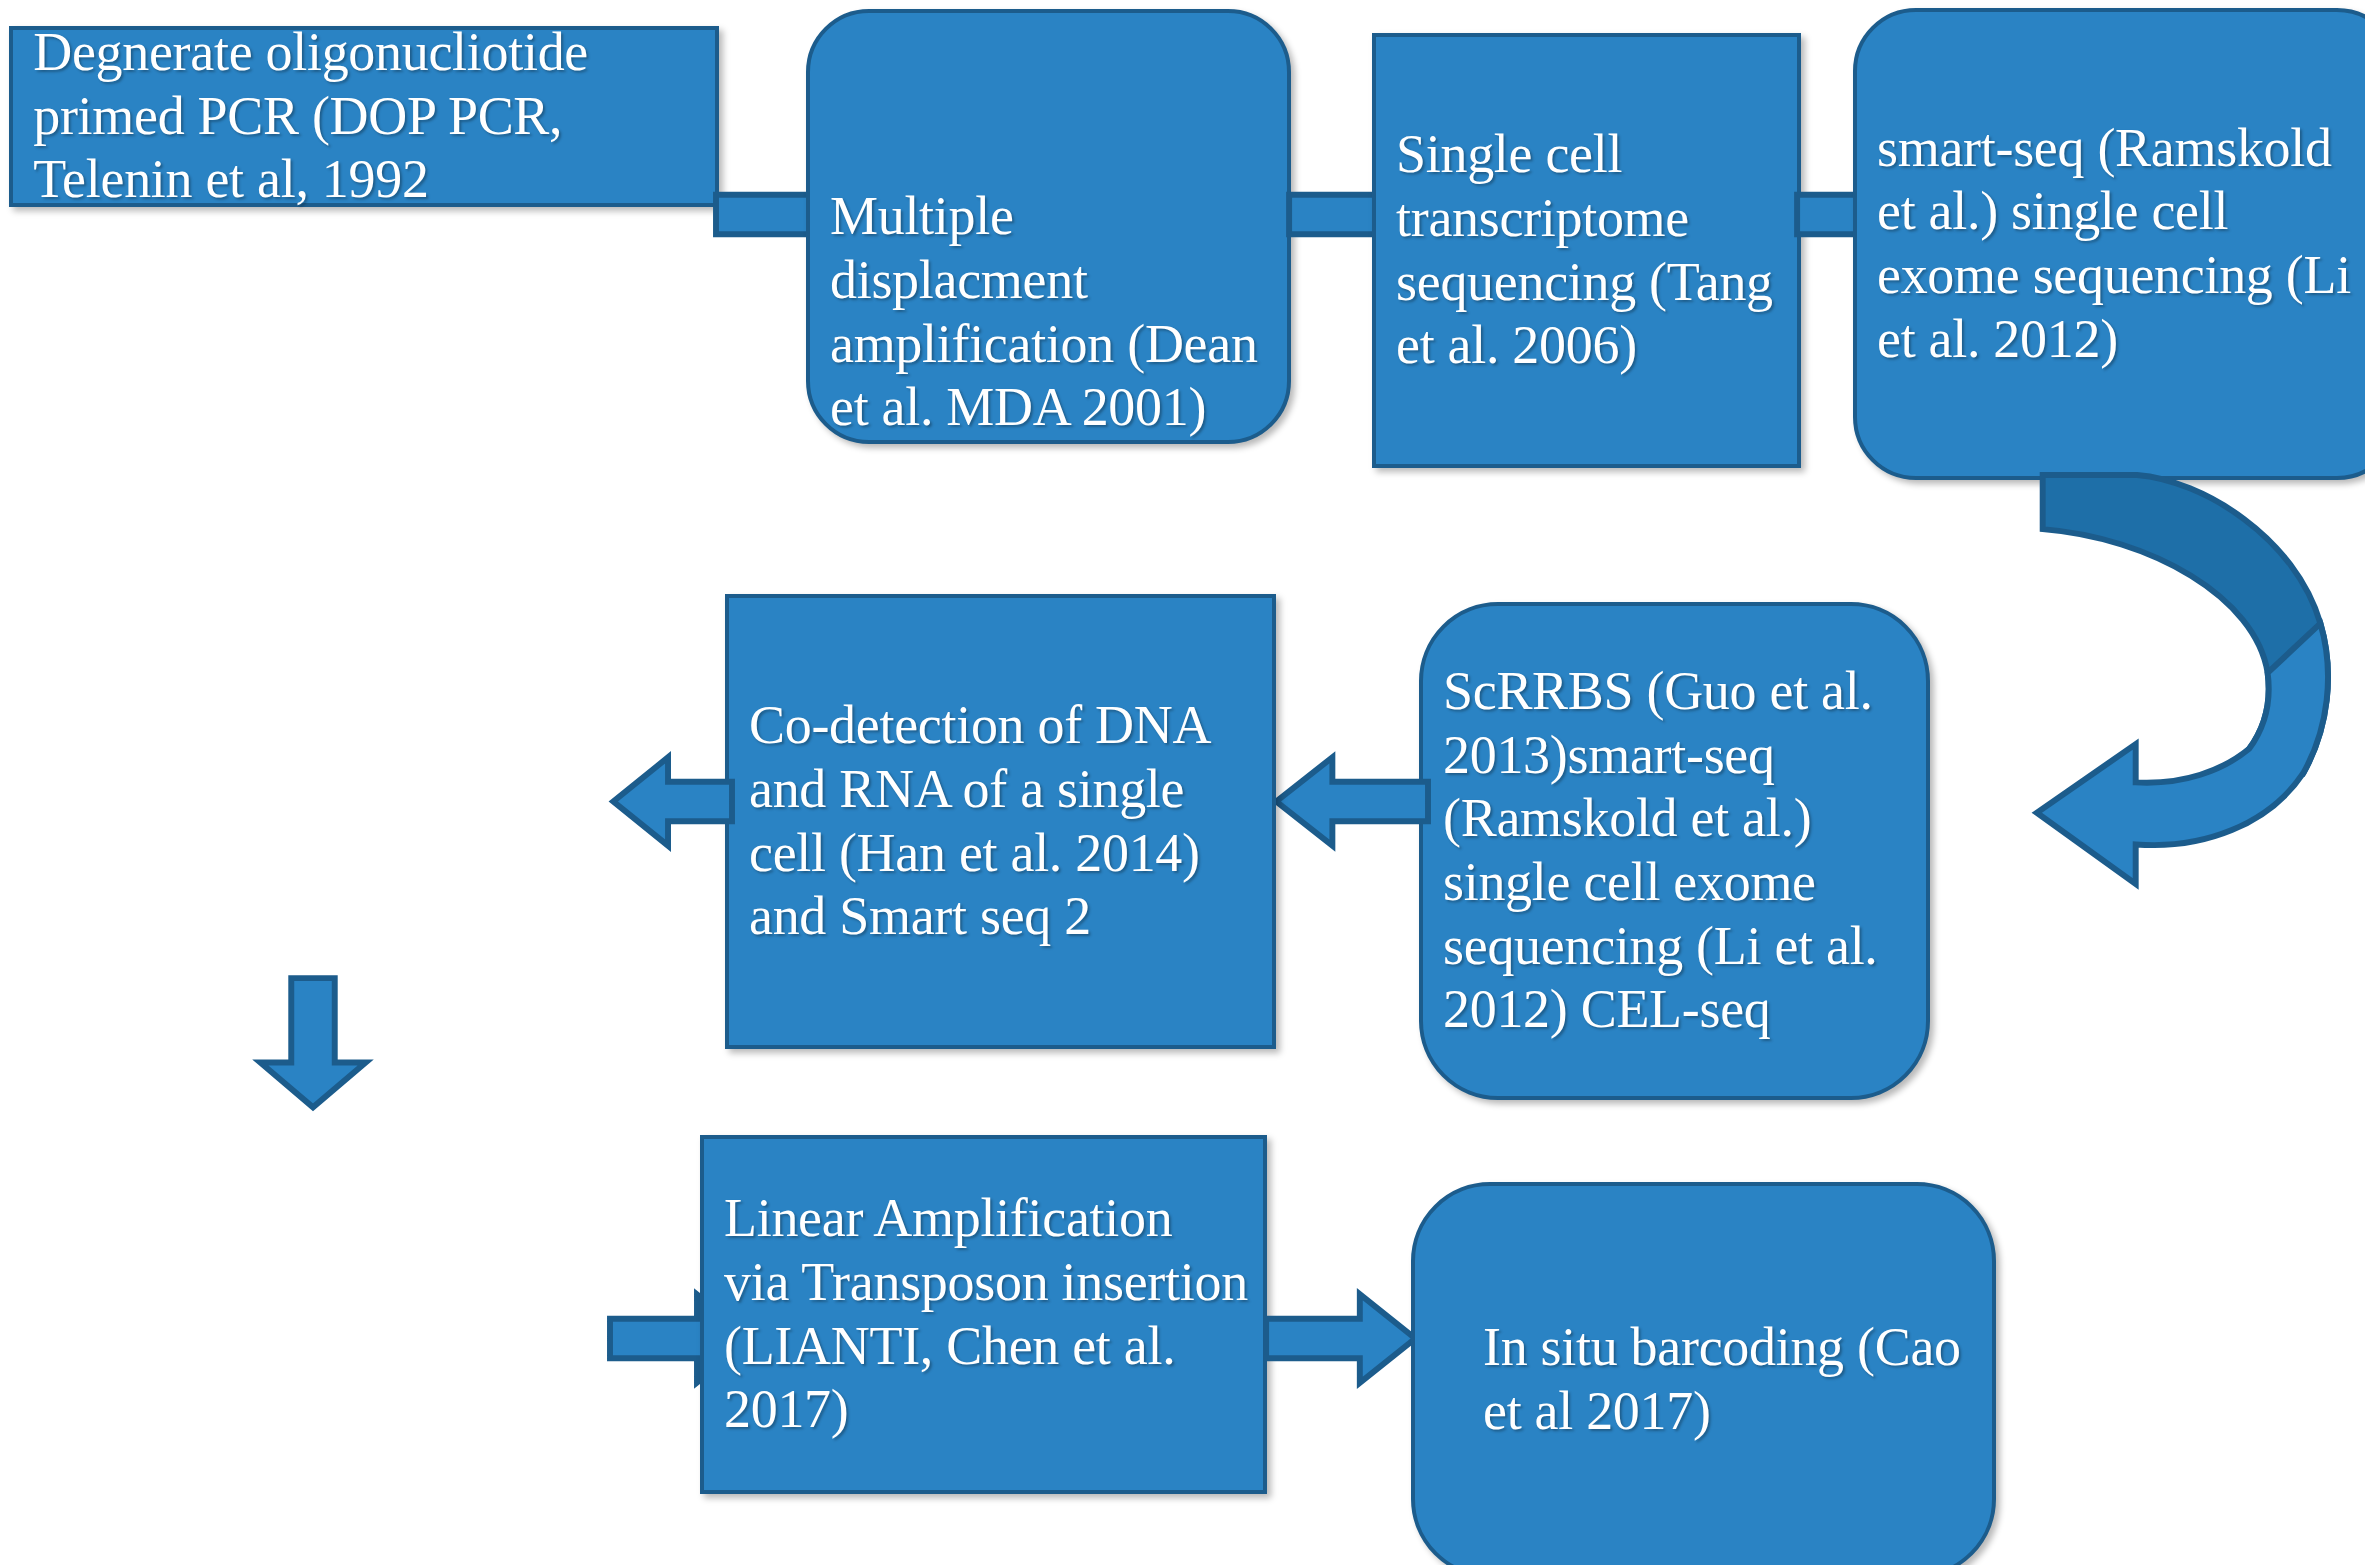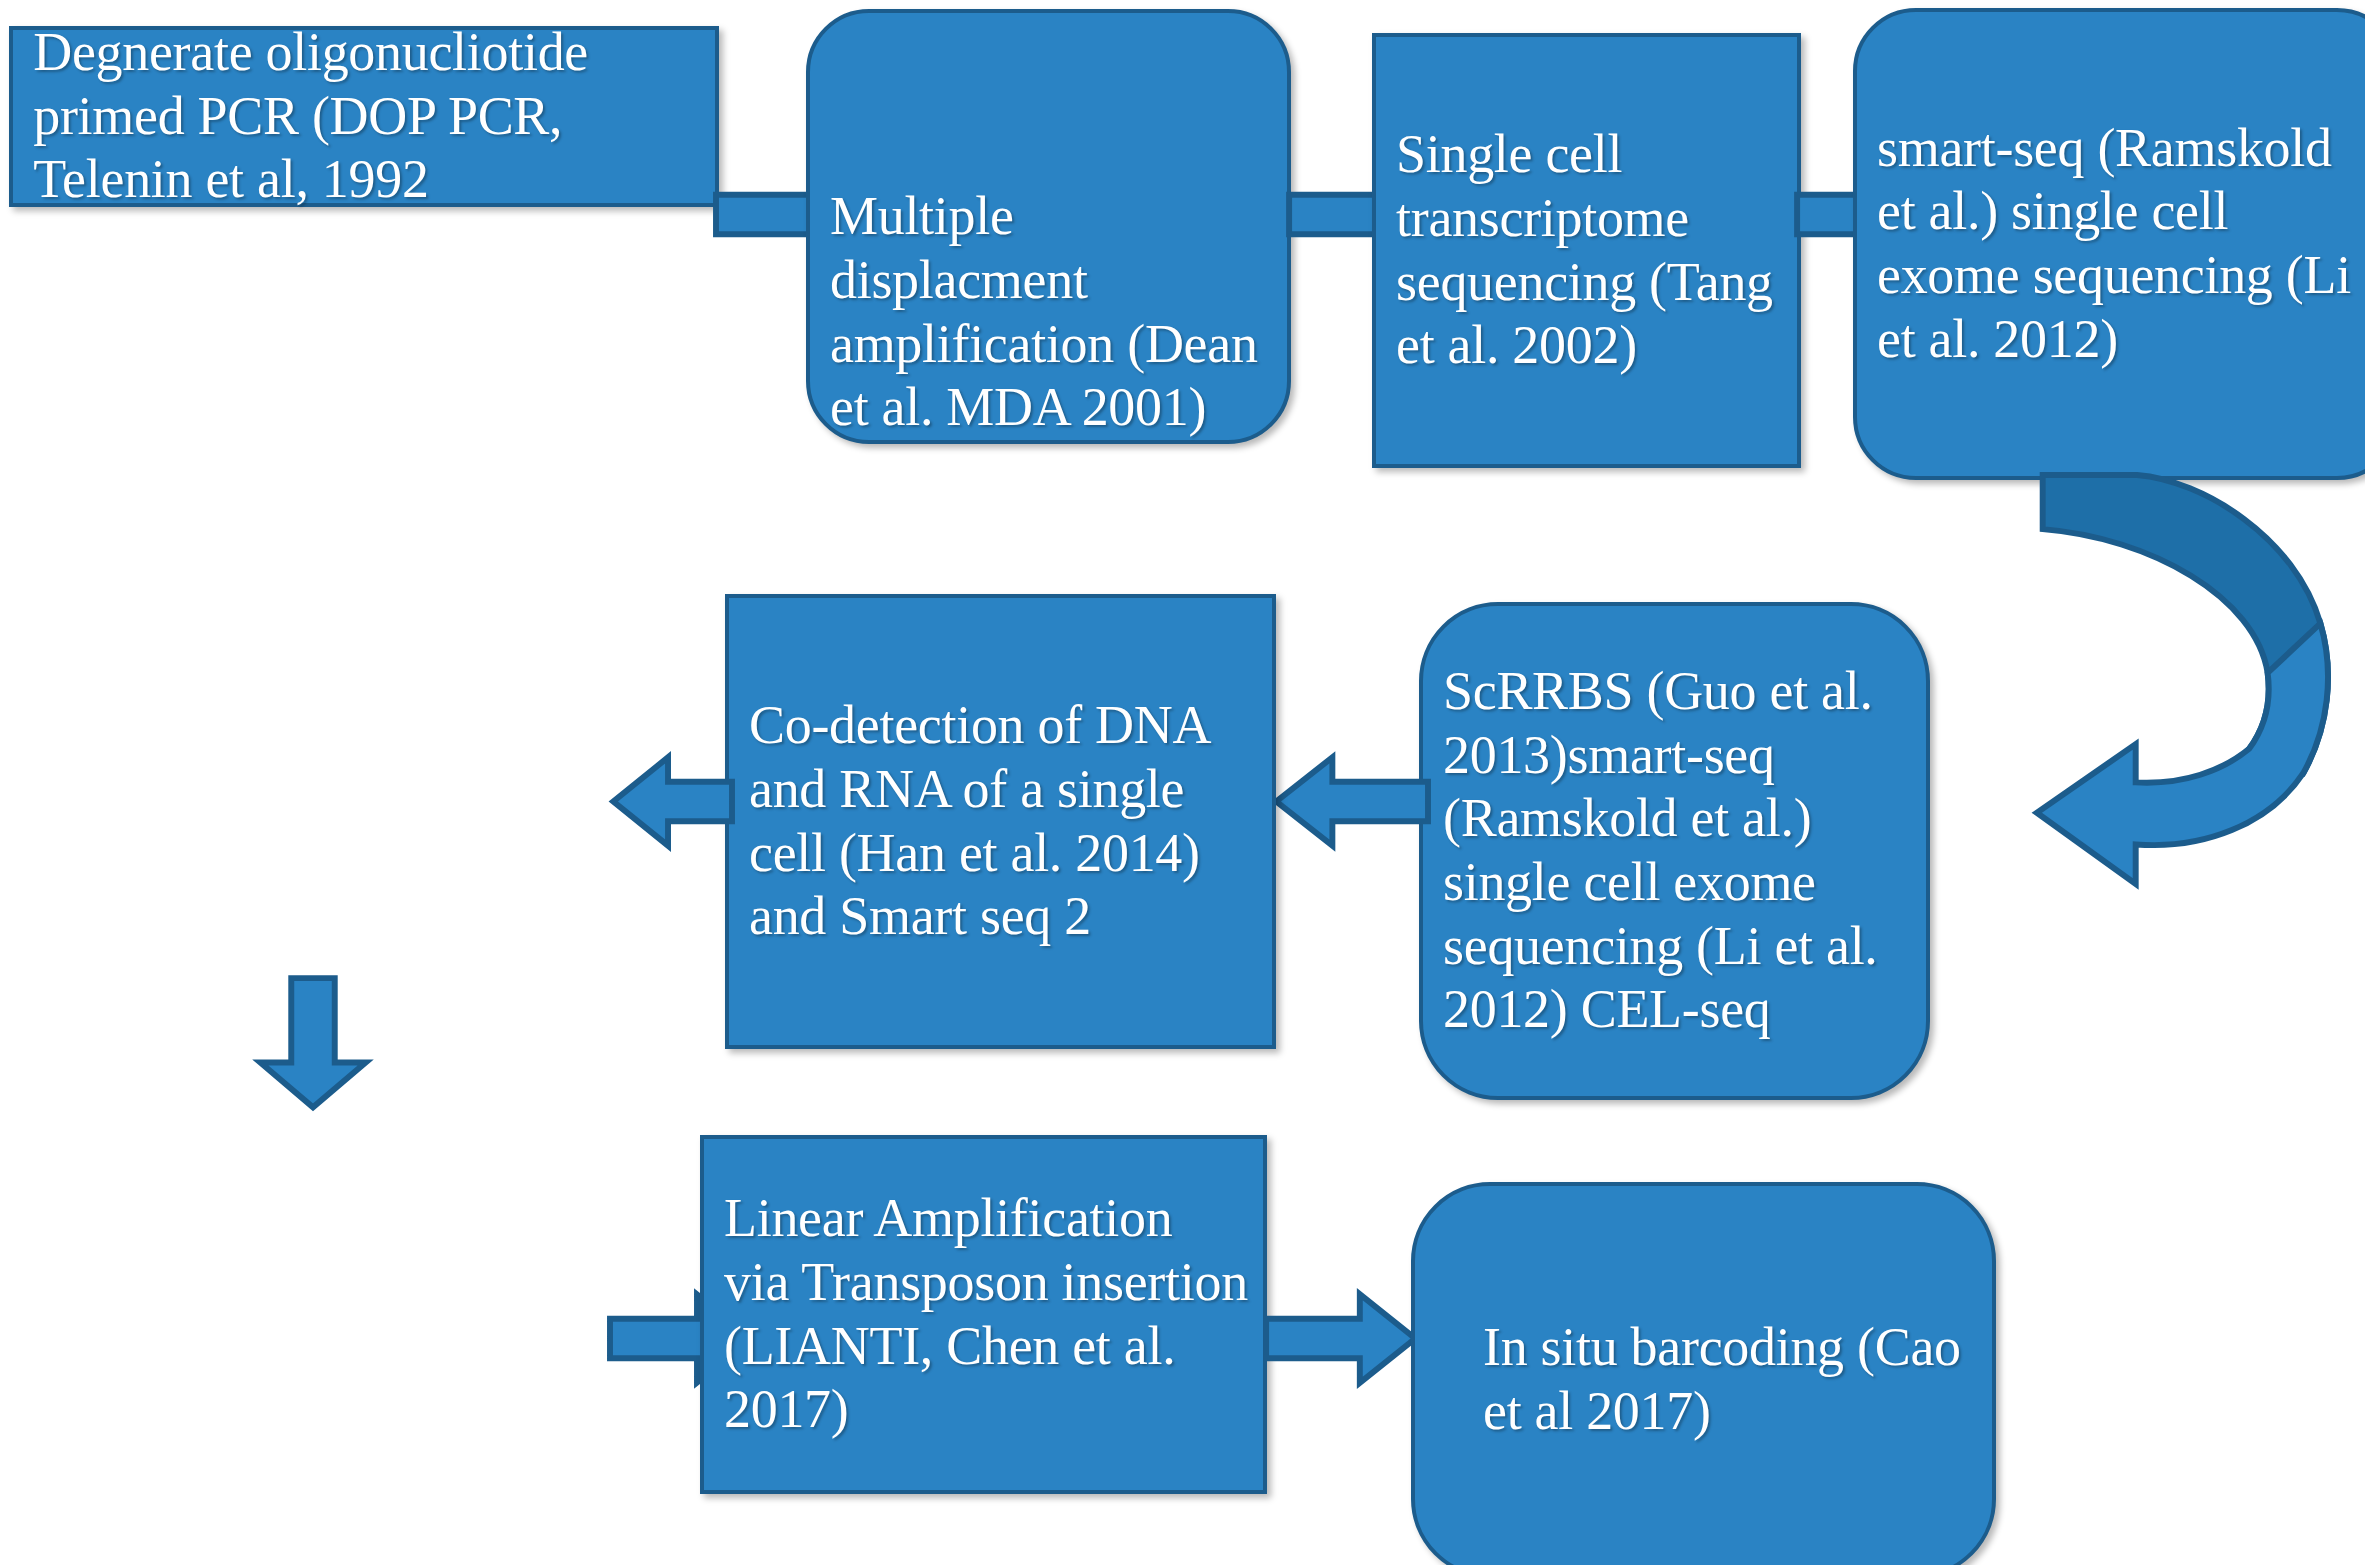--- a/index.html
+++ b/index.html
@@ -70,21 +70,21 @@
     <span class="txt">Multiple displacment amplification (Dean et al. MDA 2001)</span>
   </div>
 
   <div class="arrow" style="left:1289px; top:165px; width:152px; height:99px;">
     <svg width="152" height="99" viewBox="0 0 230 150">
       <path class="arrow-fill" d="M0,45 L142,45 L142,8 L226,75 L142,142 L142,105 L0,105 Z"></path>
     </svg>
   </div>
 
   <div class="node sharp" style="left:1372px; top:33px; width:429px; height:435px;">
-    <span class="txt">Single cell transcriptome sequencing (Tang et al. 2002)</span>
+    <span class="txt">Single cell transcriptome sequencing (Tang et al. 2006)</span>
   </div>
 
   <div class="arrow" style="left:1797px; top:165px; width:152px; height:99px;">
     <svg width="152" height="99" viewBox="0 0 230 150">
       <path class="arrow-fill" d="M0,45 L142,45 L142,8 L226,75 L142,142 L142,105 L0,105 Z"></path>
     </svg>
   </div>
 
   <div class="node rounded-md" style="left:1853px; top:8px; width:547px; height:472px;">
     <span class="txt">smart-seq (Ramskold et al.) single cell exome sequencing (Li et al. 2012)</span>

